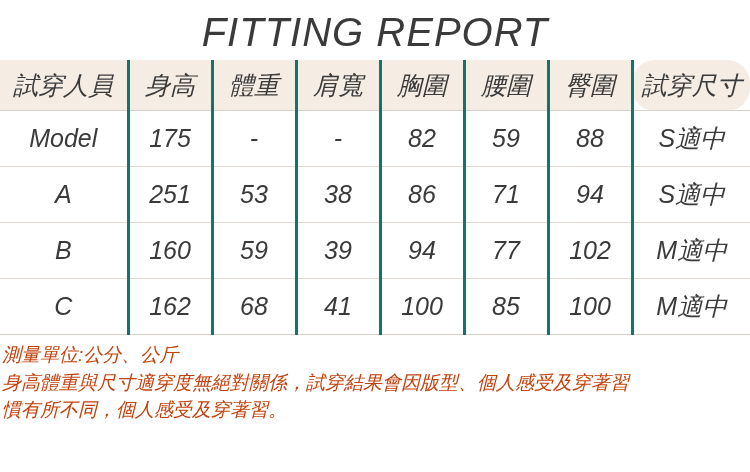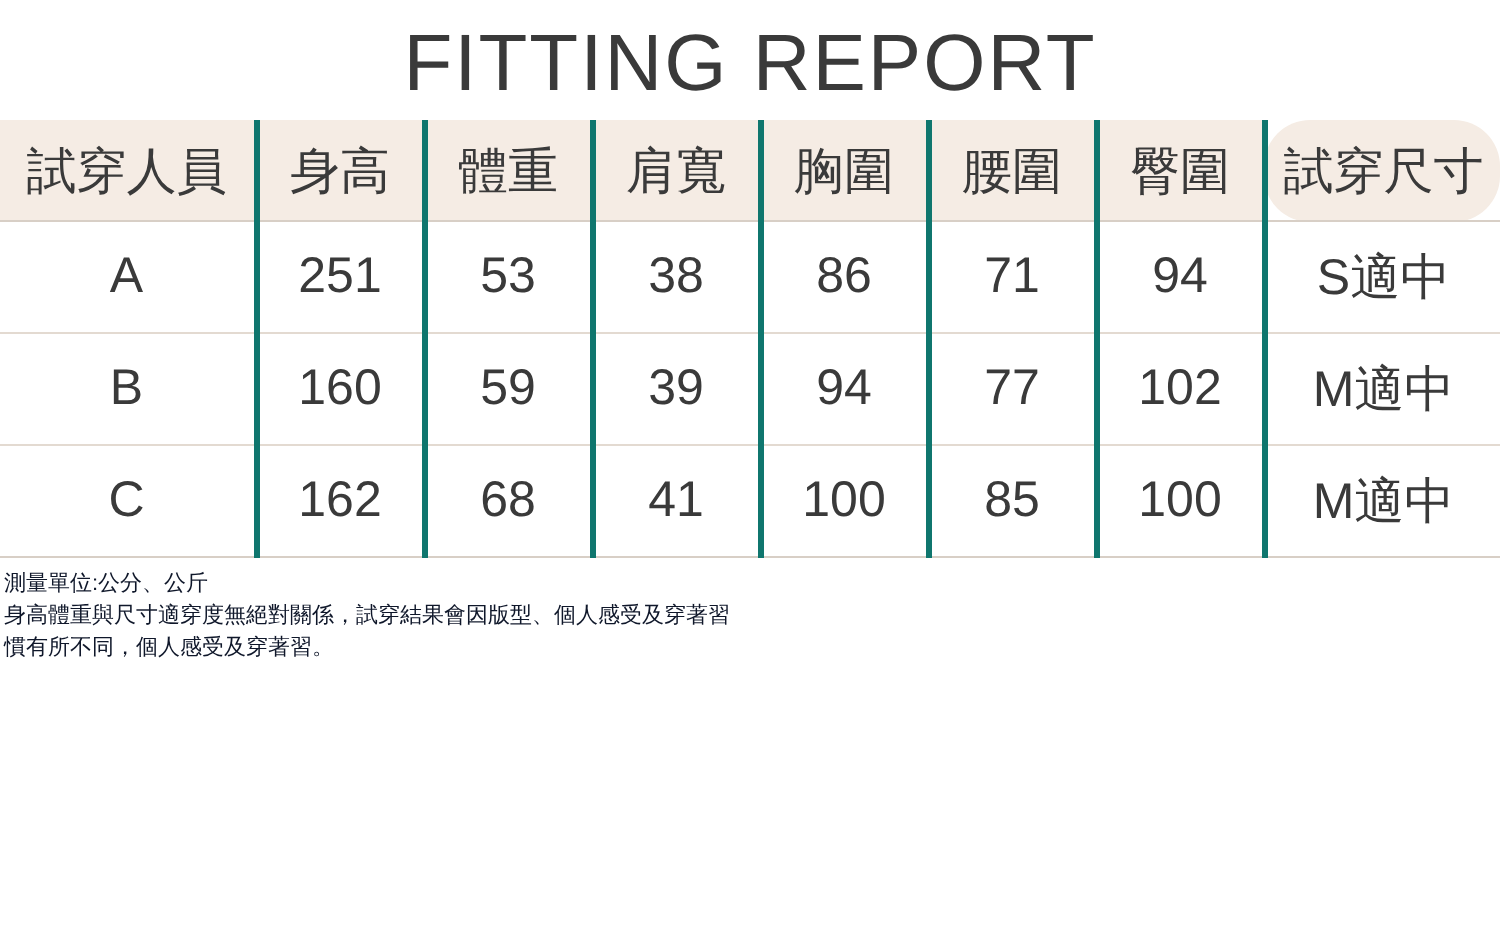--- a/index.html
+++ b/index.html
@@ -13,20 +13,21 @@
     font-family: "Liberation Sans", sans-serif;
     color: #3a3a3a;
     overflow: hidden;
   }
   .sheet {
     width: 750px;
     height: 396px;
     position: relative;
     background: #ffffff;
     box-sizing: border-box;
+    font-style: italic;
   }
   .title {
     text-align: center;
     font-size: 40px;
     font-weight: 400;
     letter-spacing: 1px;
     color: #3a3a3a;
     padding: 10px 0 6px 0;
     line-height: 1.1;
   }
@@ -71,23 +72,23 @@
   .col-h     { width: 84px; }
   .col-w     { width: 84px; }
   .col-sh    { width: 84px; }
   .col-bust  { width: 84px; }
   .col-waist { width: 84px; }
   .col-hip   { width: 84px; }
   .col-size  { width: 118px; }
 
   .notes {
     padding: 6px 2px 0 2px;
-    font-size: 11px;
+    font-size: 19px;
     line-height: 1.45;
-    color: #0f172a;
+    color: #c2410c;
   }
   .notes div {
     white-space: nowrap;
   }
 </style>
 </head>
 <body>
 
 <div class="sheet">
 
@@ -110,20 +111,30 @@
         <th>身高</th>
         <th>體重</th>
         <th>肩寬</th>
         <th>胸圍</th>
         <th>腰圍</th>
         <th>臀圍</th>
         <th>試穿尺寸</th>
       </tr>
     </thead>
     <tbody>
+      <tr>
+        <td>Model</td>
+        <td>175</td>
+        <td>-</td>
+        <td>-</td>
+        <td>82</td>
+        <td>59</td>
+        <td>88</td>
+        <td>S適中</td>
+      </tr>
       <tr>
         <td>A</td>
         <td>251</td>
         <td>53</td>
         <td>38</td>
         <td>86</td>
         <td>71</td>
         <td>94</td>
         <td>S適中</td>
       </tr>

